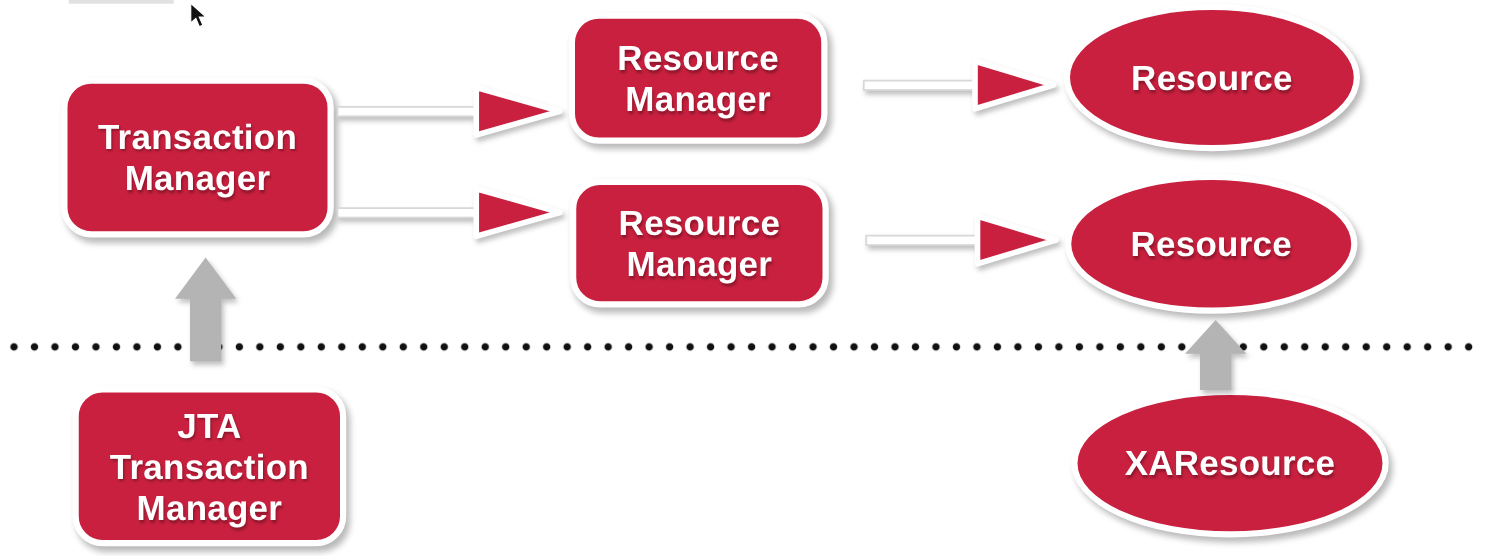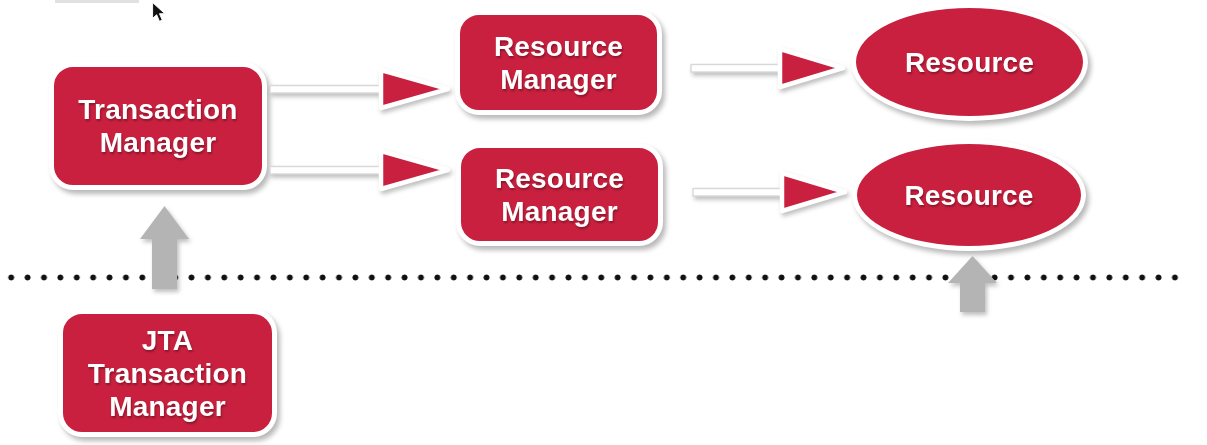--- a/index.html
+++ b/index.html
@@ -114,20 +114,23 @@
   <div class="node ellipse" id="node-r2">
     <span>Resource</span>
   </div>
 
   <div class="node rect" id="node-jta">
     <span>JTA</span>
     <span>Transaction</span>
     <span>Manager</span>
   </div>
 
+  <div class="node ellipse" id="node-xa">
+    <span>XAResource</span>
+  </div>
 
   <svg class="arrow" id="arrow-tm-rm1" width="184" height="44">
     <rect class="arrow-shaft" x="1" y="18.5" width="113" height="7.5"></rect>
     <polygon class="arrow-head" points="112,3 179,22 112,41"></polygon>
   </svg>
   <svg class="arrow" id="arrow-tm-rm2" width="184" height="44">
     <rect class="arrow-shaft" x="1" y="18.5" width="113" height="7.5"></rect>
     <polygon class="arrow-head" points="112,3 179,22 112,41"></polygon>
   </svg>
   <svg class="arrow" id="arrow-rm1-r1" width="158" height="44">

